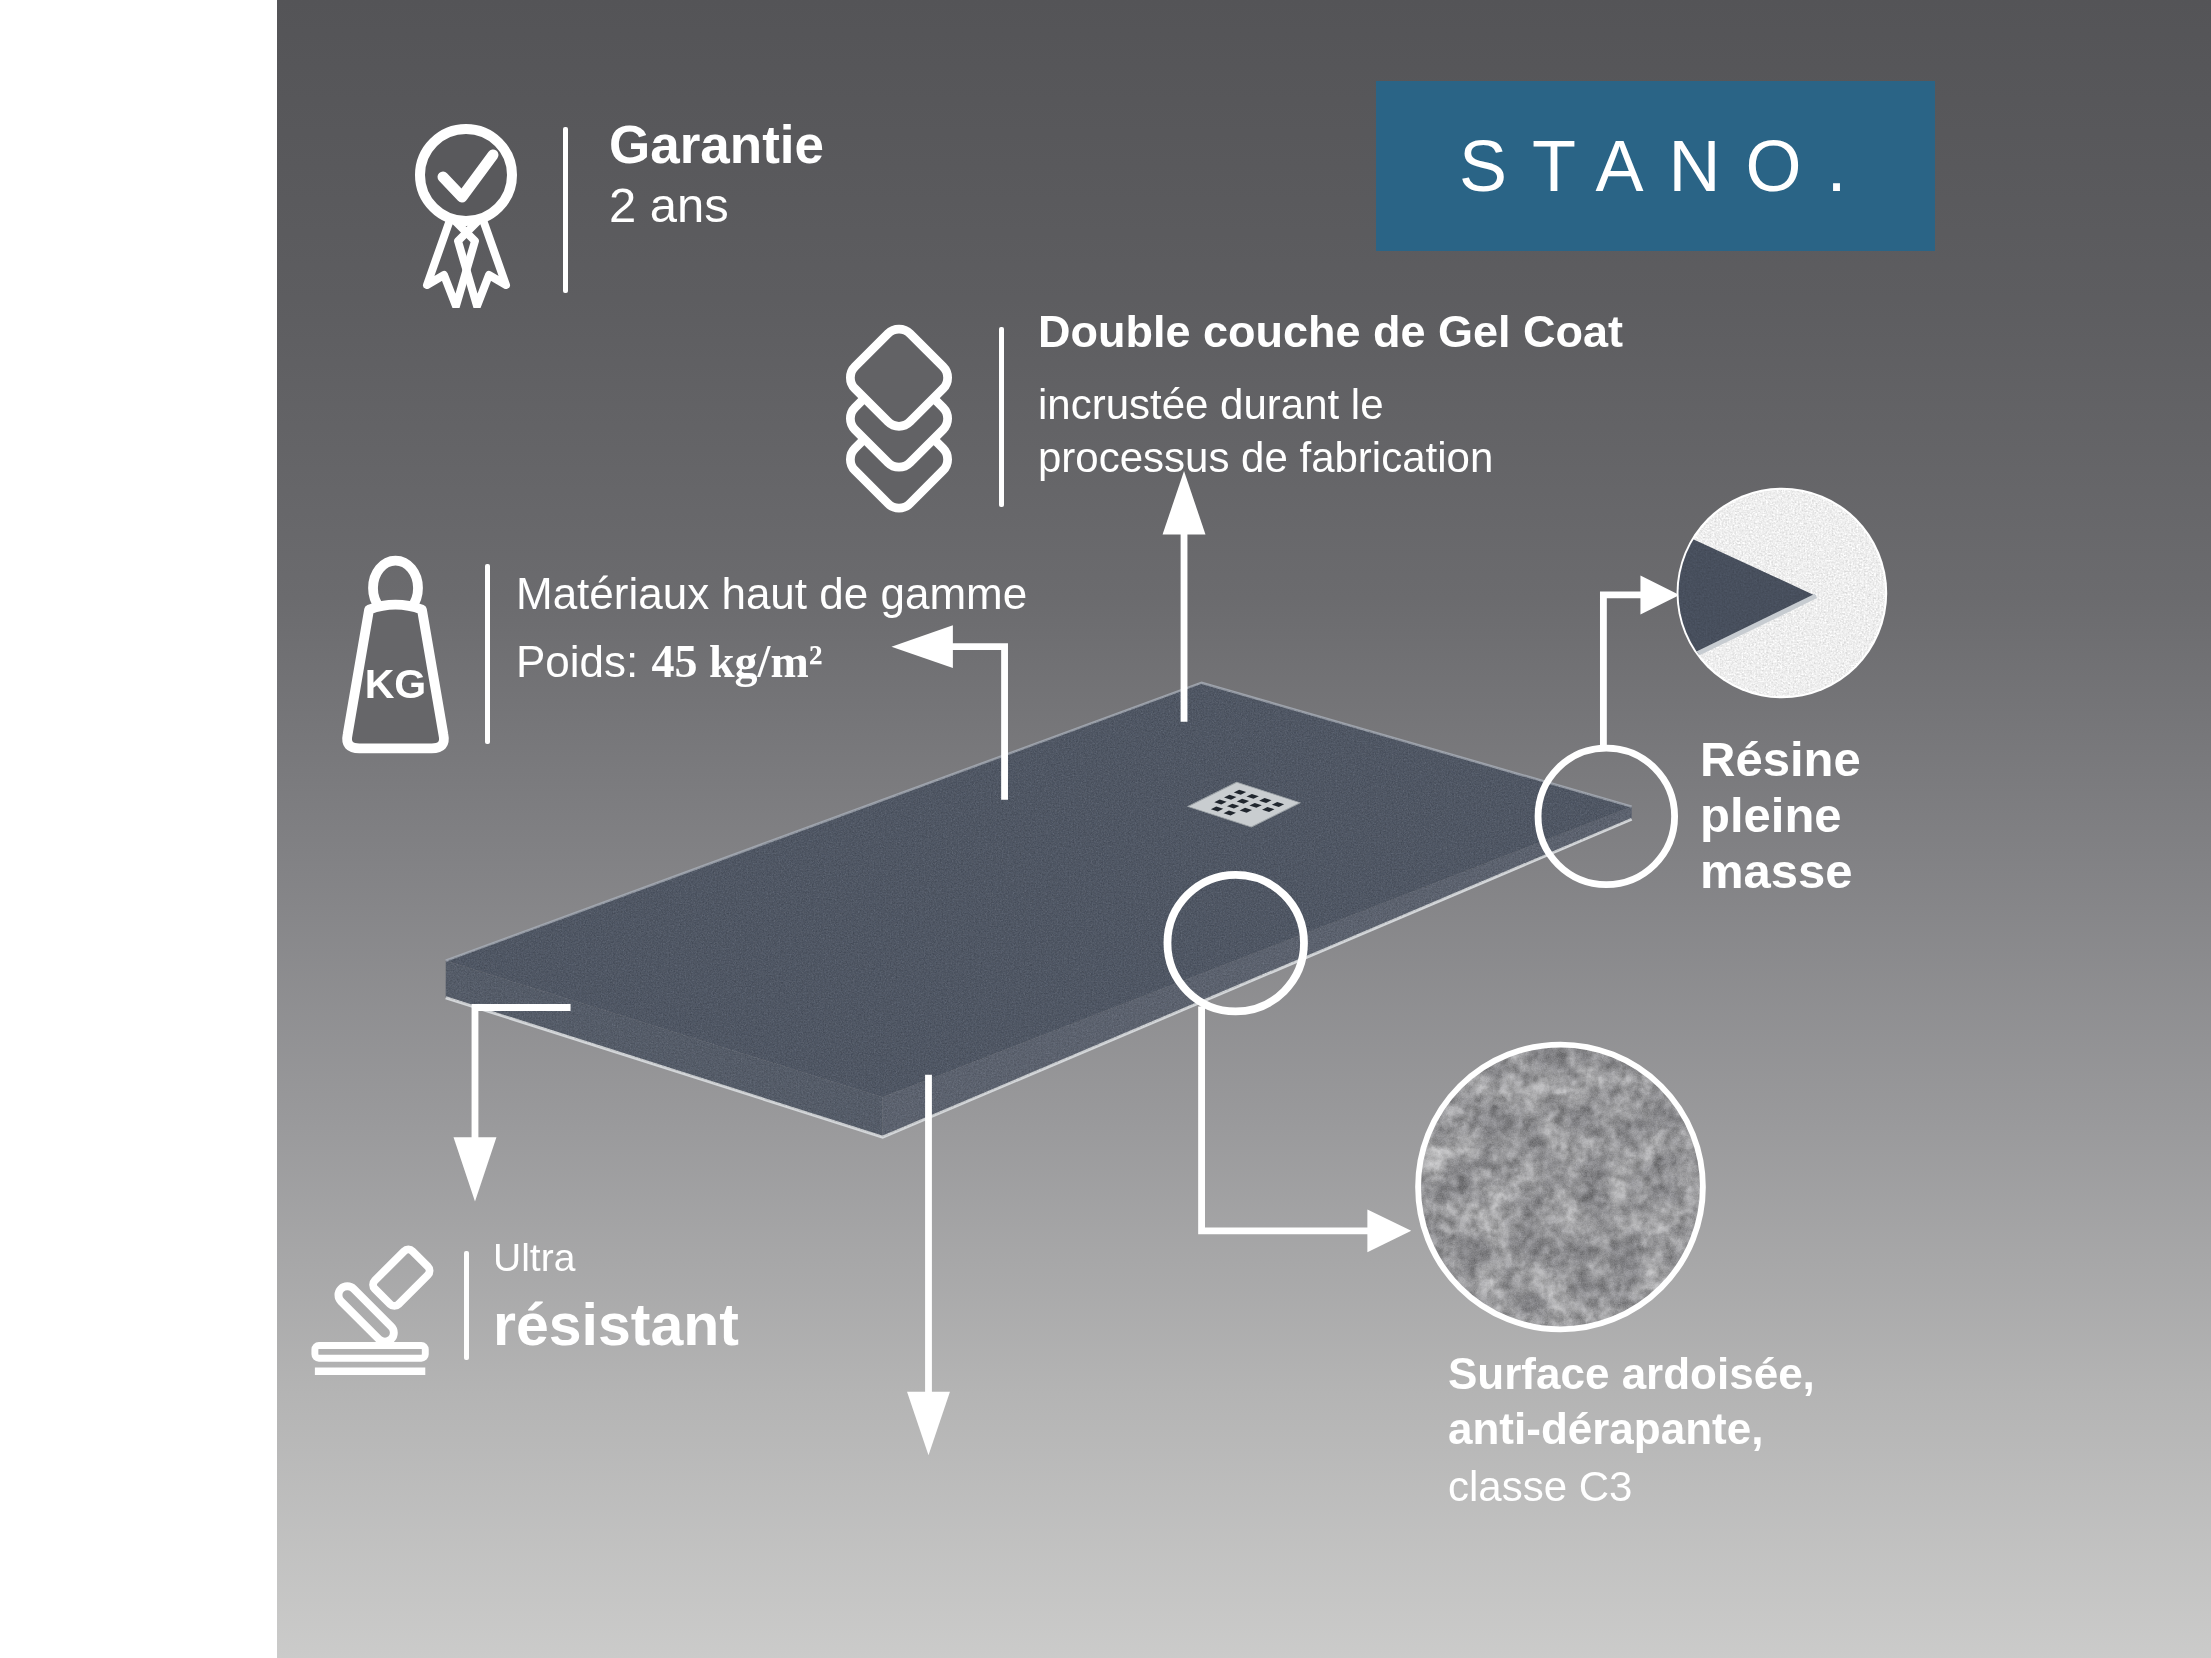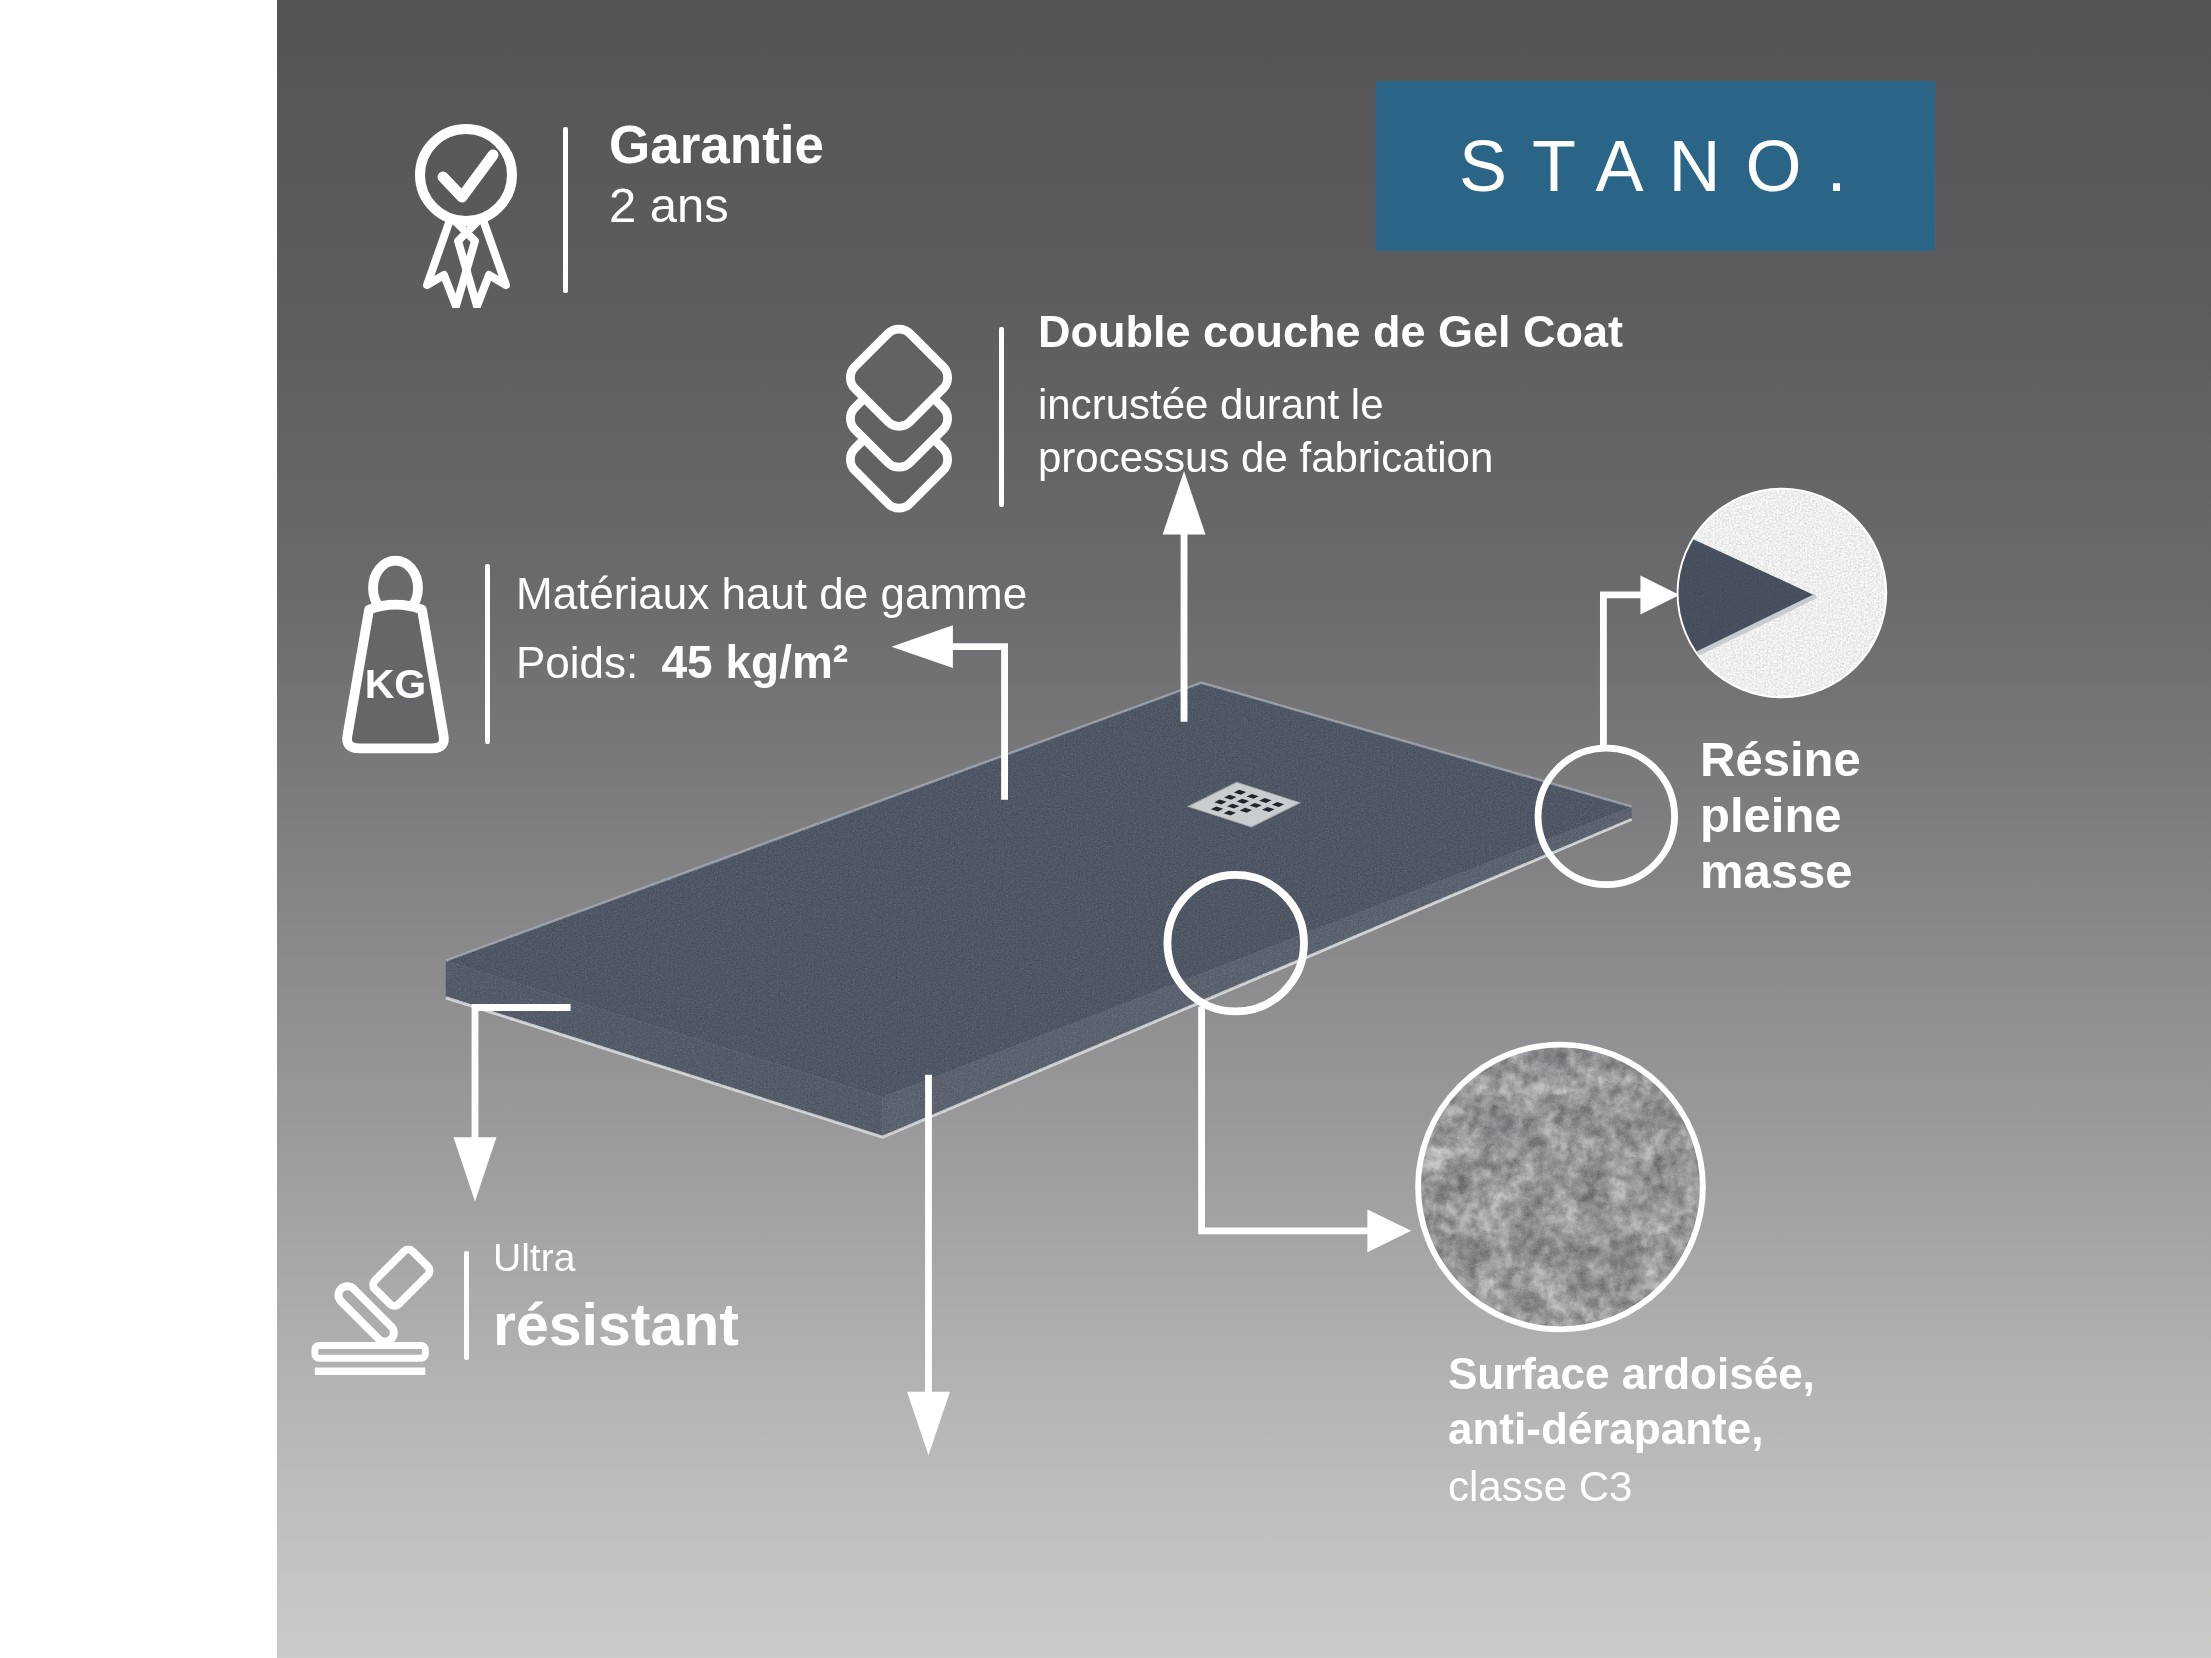--- a/index.html
+++ b/index.html
@@ -181,21 +181,21 @@
 
   <svg class="scene" style="left:53px;top:552px;" width="132" height="207" viewBox="0 0 135 210">
     <ellipse cx="67" cy="36" rx="23" ry="28" fill="none" stroke="#fff" stroke-width="10"></ellipse>
     <path d="M40 58 Q67 48 94 58 L116 186 Q119 200 104 200 L30 200 Q15 200 18 186 Z" fill="#666669" stroke="#fff" stroke-width="10" stroke-linejoin="round"></path>
     <text x="67" y="148" text-anchor="middle" font-size="42" font-weight="bold" fill="#fff">KG</text>
   </svg>
   <div class="divider" style="left:208px;top:564px;height:180px;"></div>
   <div class="txt mat-line" style="left:239px;top:564px;">Matériaux haut de gamme</div>
   <div class="txt mat-line" style="left:239px;top:632px;">
     <span>Poids:</span>
-    <span class="mat-bold" style="margin-left:11px;">45 kg/m²</span>
+    <span class="mat-bold" style="margin-left:1px;font-family:Liberation Serif, serif;">45 kg/m²</span>
   </div>
 
   <div class="txt resine-line" style="left:1423px;top:731px;">Résine</div>
   <div class="txt resine-line" style="left:1423px;top:787px;">pleine</div>
   <div class="txt resine-line" style="left:1423px;top:843px;">masse</div>
 
   <svg class="scene" style="left:29px;top:1237px;" width="140" height="138" viewBox="0 0 140 140">
     <rect x="-17" y="-28" width="34" height="54" rx="6" fill="none" stroke="#fff" stroke-width="8" transform="translate(95 42) rotate(45)"></rect>
     <rect x="-9" y="-36" width="18" height="72" rx="9" fill="none" stroke="#fff" stroke-width="8" transform="translate(60 78) rotate(-45)"></rect>
     <rect x="8" y="110" width="112" height="13" rx="4" fill="none" stroke="#fff" stroke-width="7"></rect>

